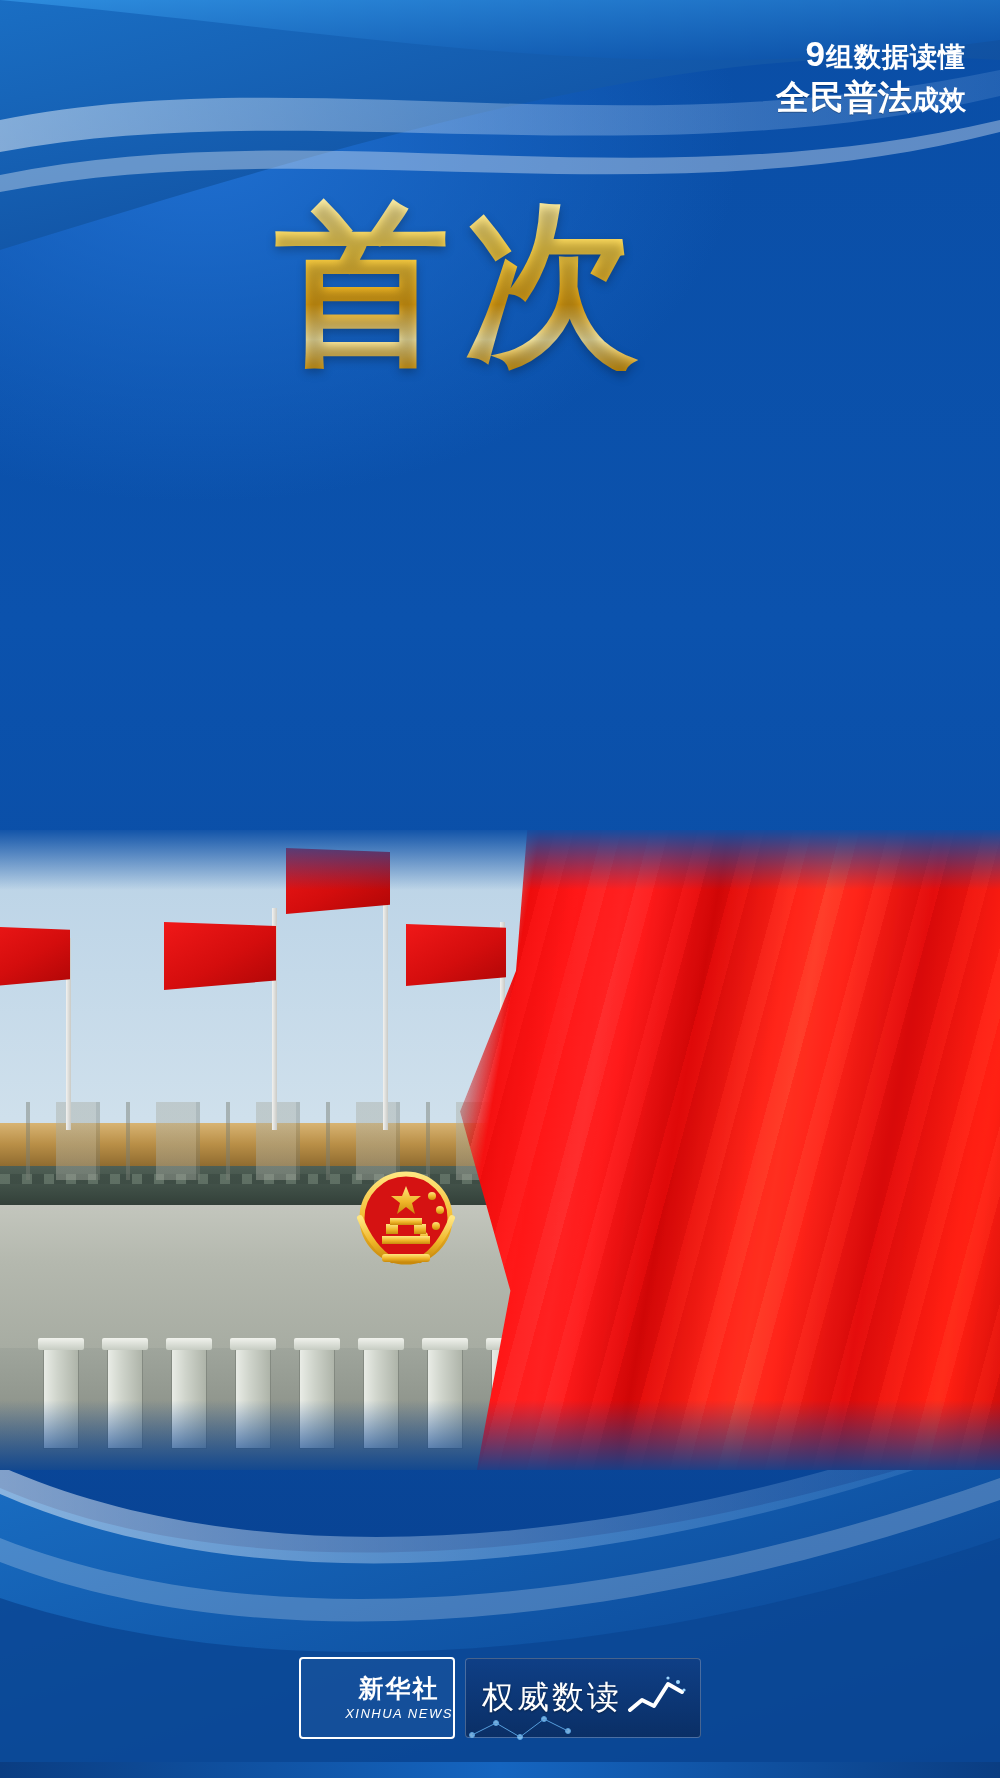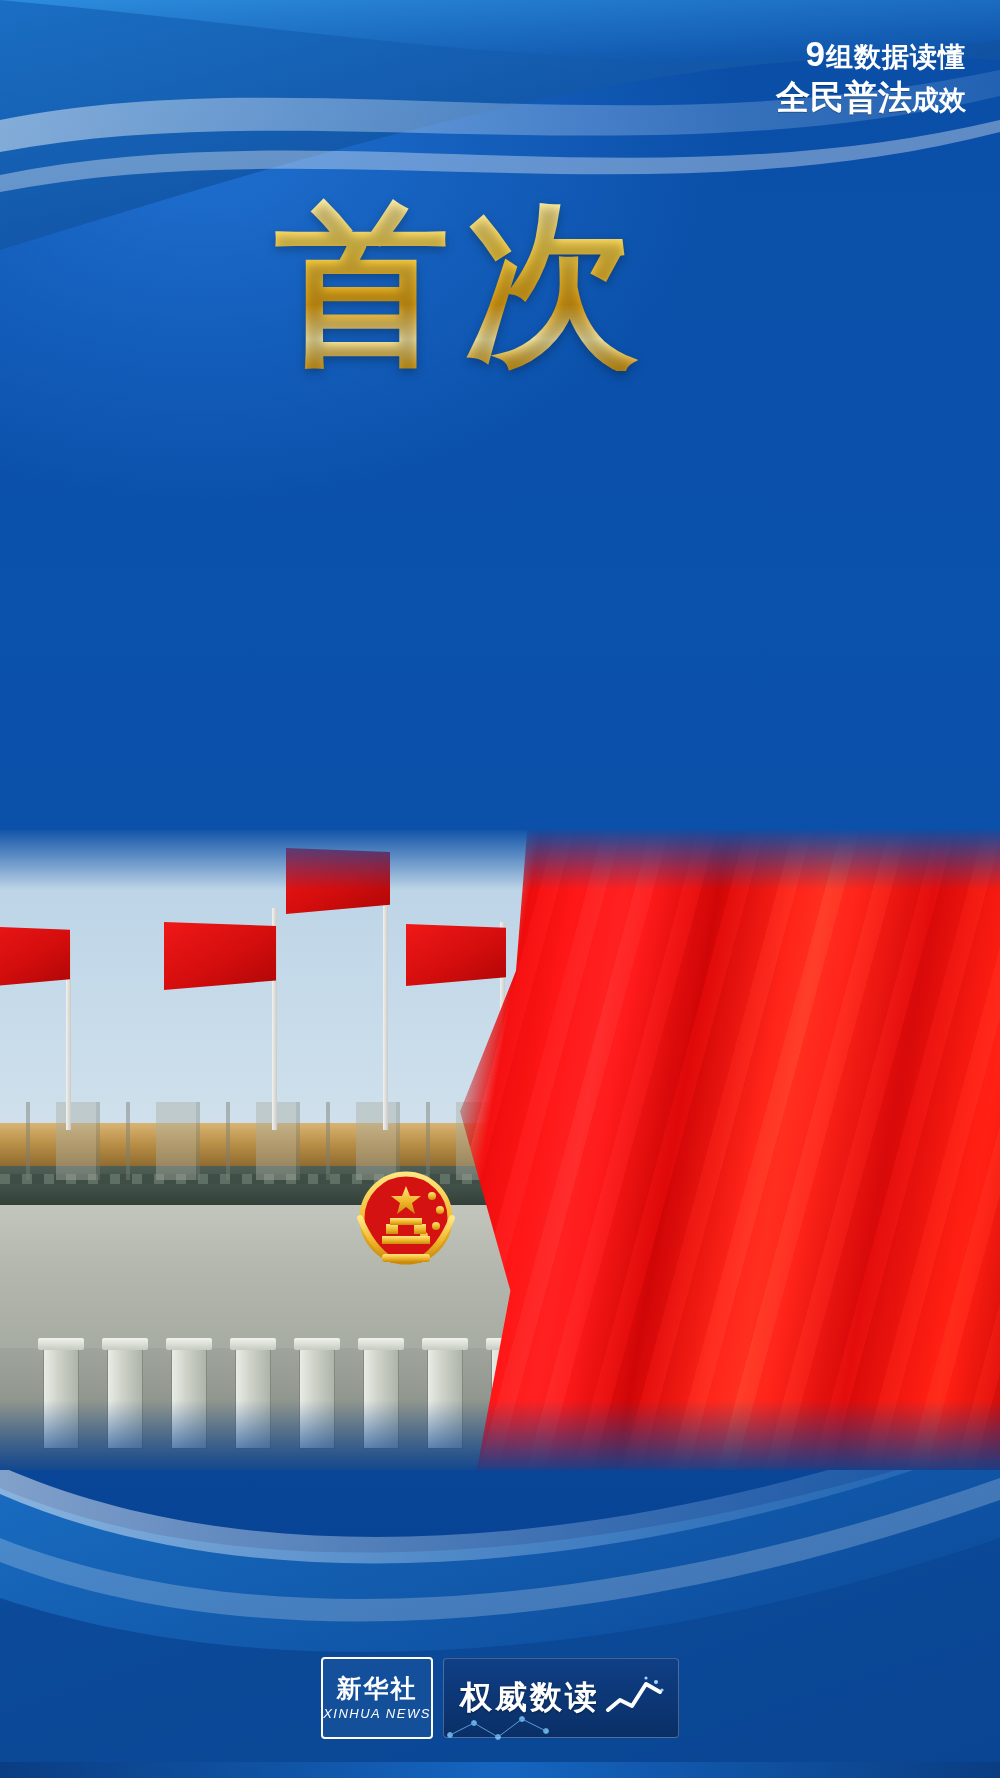--- a/index.html
+++ b/index.html
@@ -173,33 +173,33 @@
   }
 
   
   .footer{
     position:absolute;left:0;bottom:34px;width:1000px;height:92px;z-index:8;
     display:flex;align-items:center;justify-content:center;gap:10px;
   }
   .xinhua-logo{
     width:108px;height:78px;border:2px solid #ffffff;border-radius:4px;
     display:flex;flex-direction:column;align-items:center;justify-content:center;
-    color:#ffffff;background:rgba(255,255,255,.04);
+    color:#ffffff;background:rgba(255,255,255,.04);padding-left:44px;
   }
   .xinhua-logo .cn{font-size:25px;font-weight:bold;letter-spacing:2px;line-height:1.1;}
   .xinhua-logo .en{font-size:13px;letter-spacing:1.5px;margin-top:4px;font-style:italic;}
   .shudu{
     position:relative;height:78px;padding:0 14px 0 16px;
     display:flex;align-items:center;
     background:linear-gradient(180deg,#0f3f86,#0a2f66);
     border:1px solid rgba(255,255,255,.25);
     border-radius:4px;
   }
   .shudu .txt{
-    color:#ffffff;font-size:32px;font-weight:bold;letter-spacing:3px;
+    color:#ffffff;font-size:32px;font-weight:normal;letter-spacing:3px;
     text-shadow:0 1px 2px rgba(0,0,0,.4);
   }
   .shudu .spark{margin-left:6px;}
   .dots{position:absolute;left:-4px;bottom:-6px;width:130px;height:34px;opacity:.85;}
 
   .bottom-bar{
     position:absolute;left:0;bottom:0;width:1000px;height:16px;z-index:9;
     background:linear-gradient(90deg,#0a3d82,#1565c0,#0a3d82);
   }
 </style>

